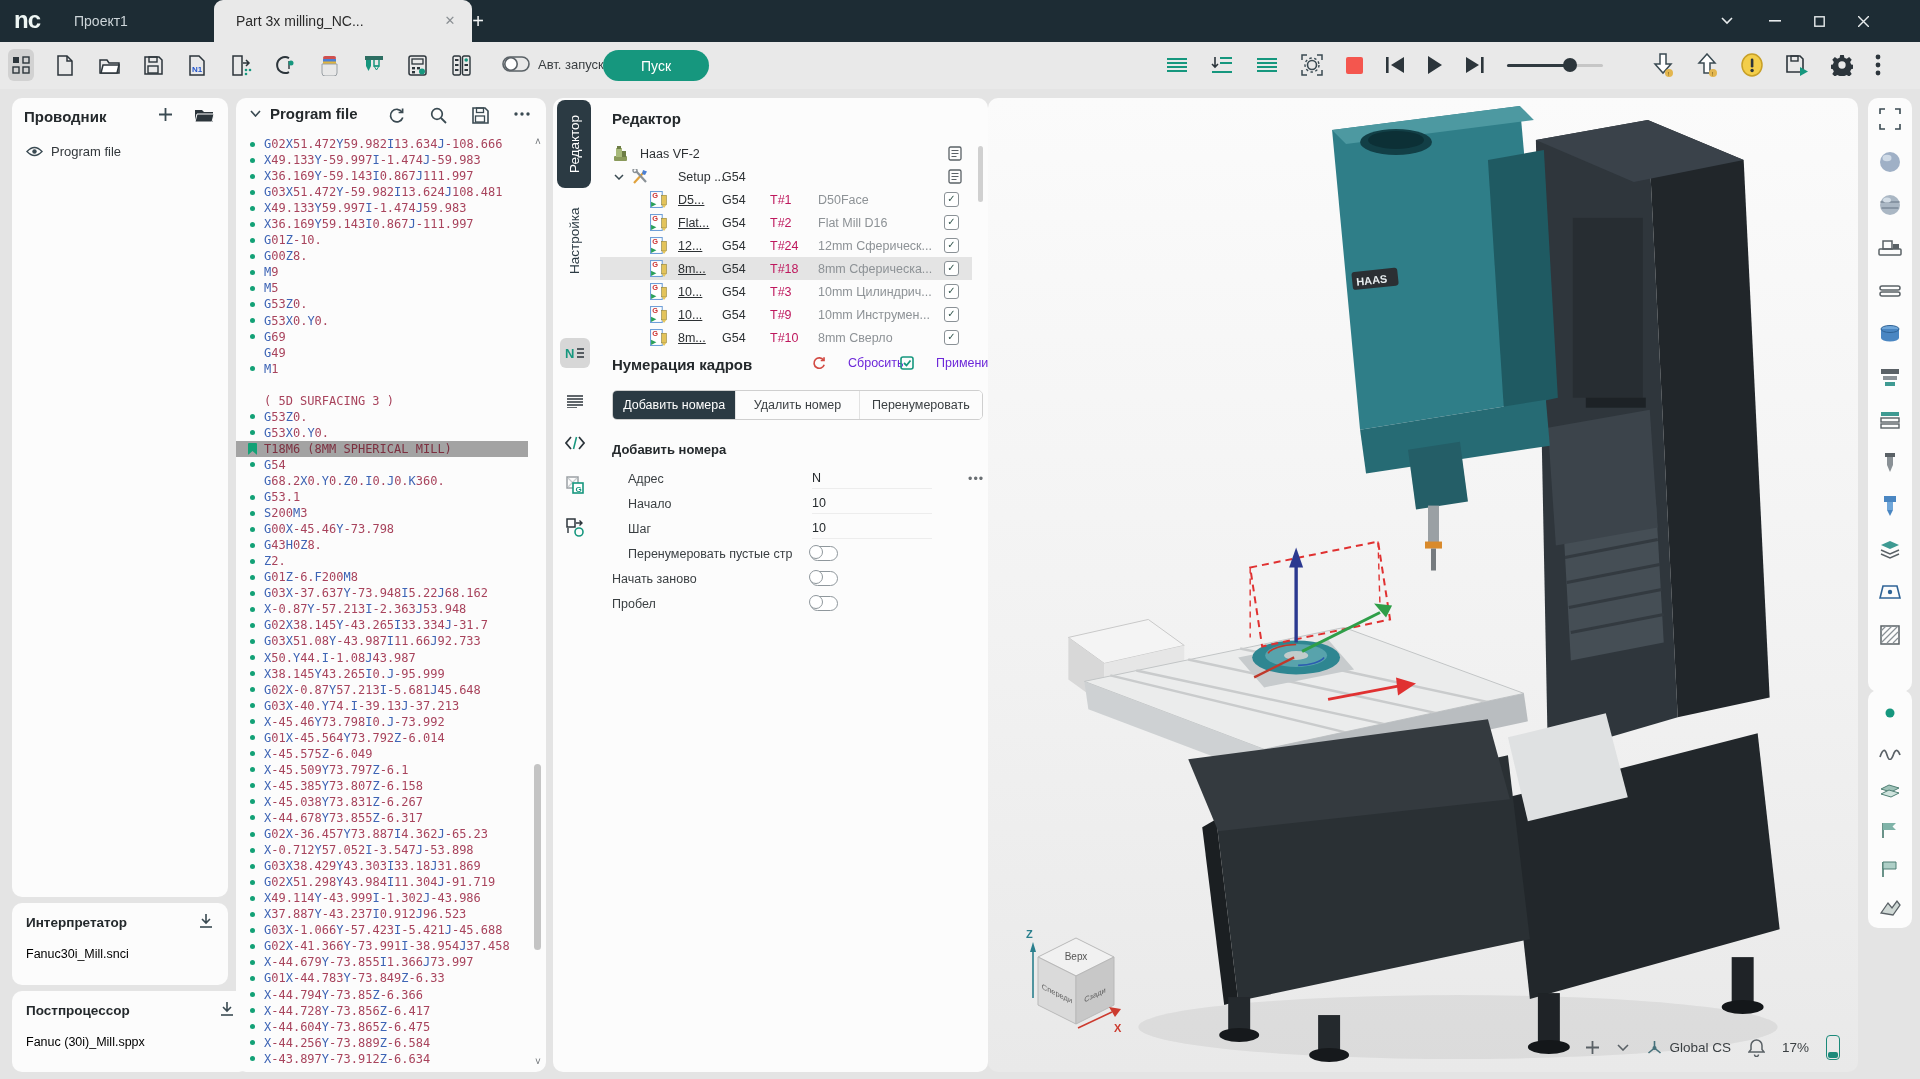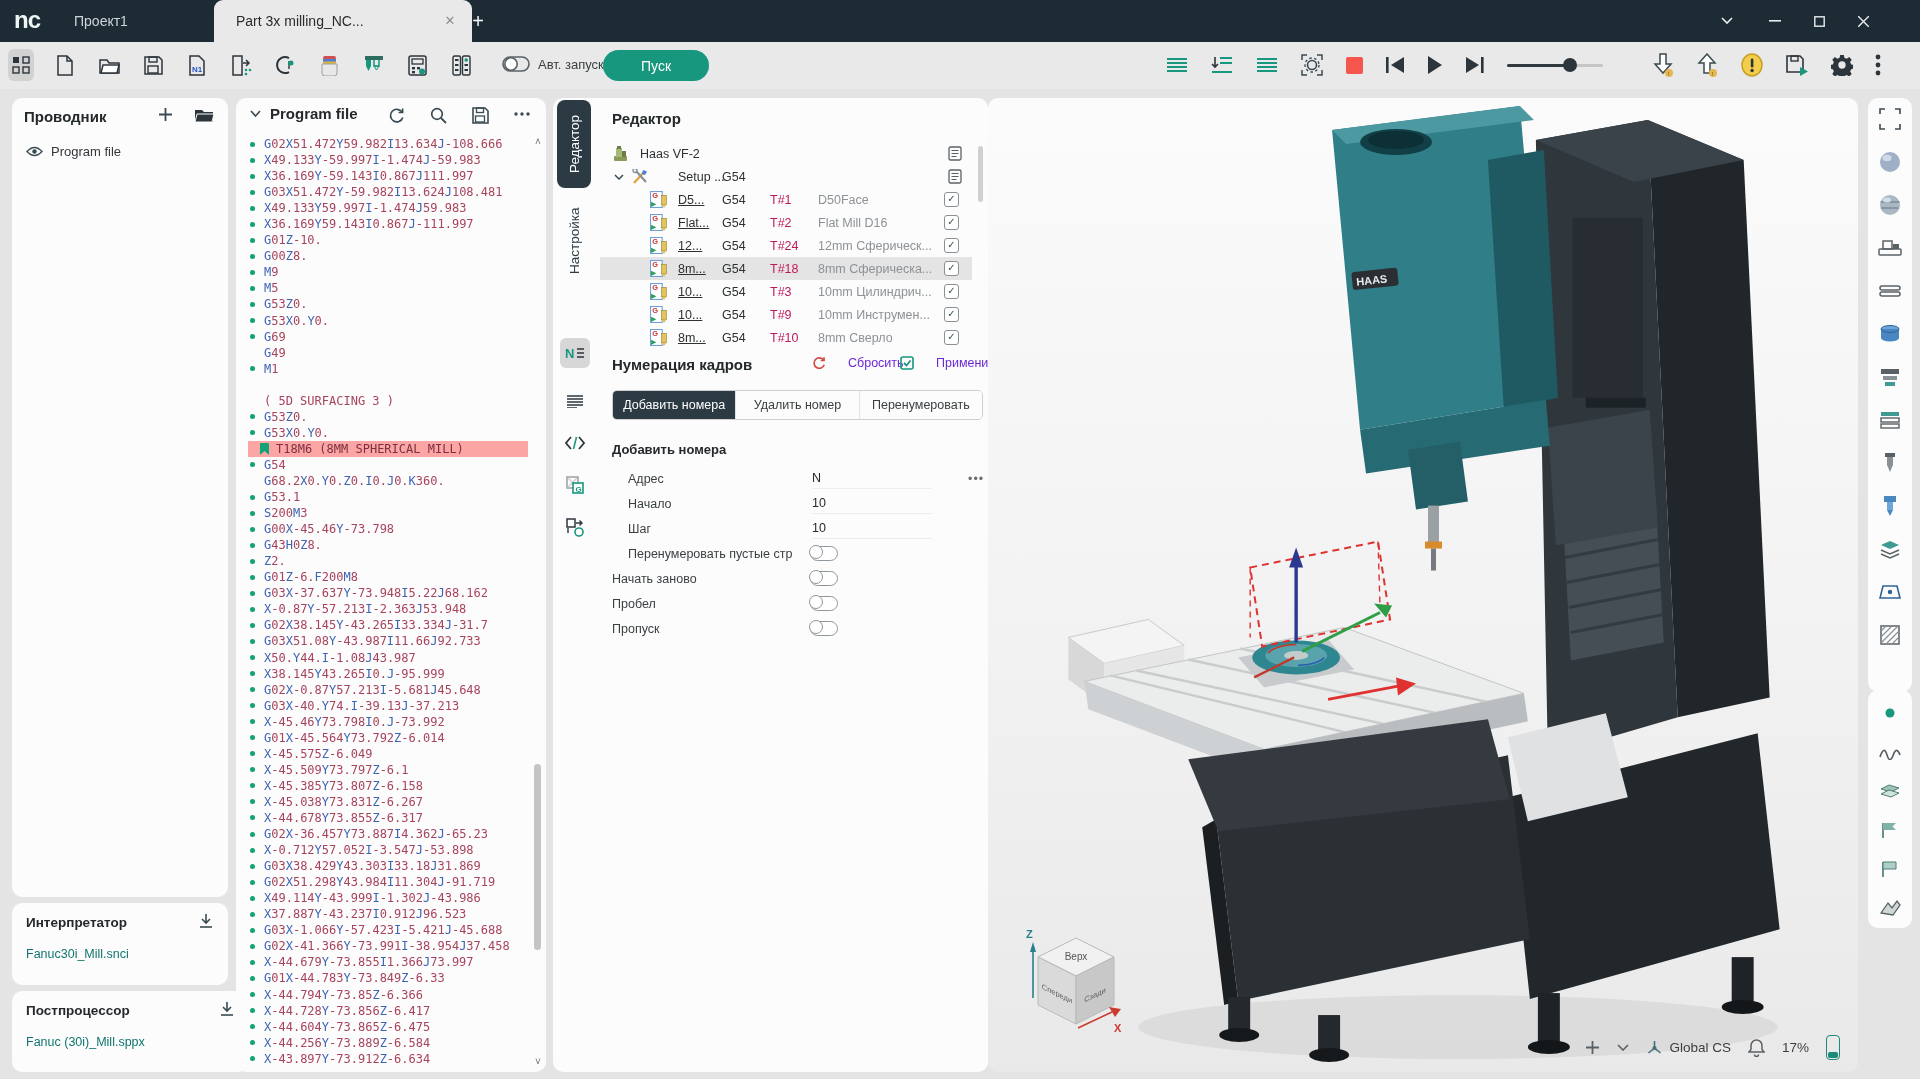--- a/index.html
+++ b/index.html
@@ -27,33 +27,33 @@
   .slider .kb{position:absolute;left:58%;top:-6px;width:14px;height:14px;background:#2c353b;border-radius:50%;}
   
   .panel{position:absolute;background:#fcfcfc;border-radius:10px;}
   .ptitle{font-size:15px;font-weight:bold;color:#24292c;}
   
   #explorer{left:12px;top:98px;width:216px;height:799px;}
   
   #interp{left:12px;top:903px;width:216px;height:82px;}
   #postp{left:12px;top:991px;width:237px;height:81px;}
   .mini-title{position:absolute;left:14px;top:12px;font-size:13.5px;font-weight:bold;color:#24292c;}
-  .mini-file{position:absolute;left:14px;top:44px;font-size:12.5px;color:#0f766e;}
+  .mini-file{position:absolute;left:14px;top:44px;font-size:12.5px;color:#000000;}
   .dl-ico{position:absolute;right:14px;top:10px;}
   
   #program{left:236px;top:98px;width:310px;height:974px;overflow:hidden;}
   .pf-head{position:absolute;left:0;top:0;width:100%;height:34px;}
   #code-list{position:absolute;left:0;top:38px;width:292px;height:934px;overflow:hidden;}
   .cl{display:flex;align-items:center;height:16.05px;position:relative;}
   .mark{width:16px;margin-left:12px;flex:none;display:flex;align-items:center;justify-content:flex-start;}
   .dot::before{content:'';width:5px;height:5px;border-radius:50%;background:#13a176;display:block;margin-left:2px;}
   .bm::before{content:'';width:9px;height:12px;background:#13a176;display:block;clip-path:polygon(0 0,100% 0,100% 100%,50% 68%,0 100%);border-radius:1px;}
   .ct{font-family:"DejaVu Sans Mono",monospace;font-size:12px;white-space:pre;}
   .kw{color:#3d64b5;}.num{color:#a8435c;}.cmt{color:#a8435c;}
-  .cl.sel{background:#fca5a5;margin-left:12px;}
+  .cl.sel{background:#a3a3a3;}
   .selt{color:#7d3040;}
   .vscroll{position:absolute;right:2px;top:38px;width:12px;height:932px;}
   .varrow{position:absolute;left:0;width:12px;height:12px;color:#6a6f73;font-size:10px;text-align:center;line-height:12px;}
   .vthumb{position:absolute;left:2px;width:7px;border-radius:4px;background:#c4c4c4;}
   
   #editor{left:553px;top:98px;width:435px;height:974px;}
   .rail{position:absolute;left:0;top:0;width:42px;height:100%;}
   .vtab{position:absolute;left:4px;width:34px;display:flex;align-items:center;justify-content:center;writing-mode:vertical-rl;transform:rotate(180deg);font-size:13.5px;}
   .vtab-dark{top:2px;height:88px;background:#2b3a43;color:#fff;border-radius:8px;}
   .vtab-light{top:98px;height:90px;color:#2b3a43;}
@@ -912,26 +912,20 @@
             <span class="tgl">
               <i></i>
             </span>
           </div>
           <div class="nrow">
             <span class="nlab">Пробел</span>
             <span class="tgl">
               <i></i>
             </span>
           </div>
-          <div class="nrow">
-            <span class="nlab">Пропуск</span>
-            <span class="tgl">
-              <i></i>
-            </span>
-          </div>
         </div>
     </div>
   </div>
 
   <div id="viewport" class="panel">
     <svg width="870" height="974" viewBox="0 0 870 975">
 
       <ellipse cx="470" cy="930" rx="320" ry="32" fill="#000" opacity="0.06"></ellipse>
 
       <polygon points="520,700 770,636 792,832 542,902" fill="#22272b"></polygon>

